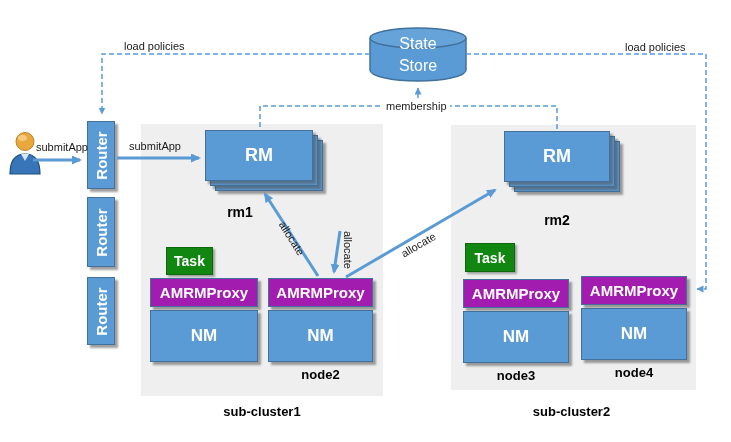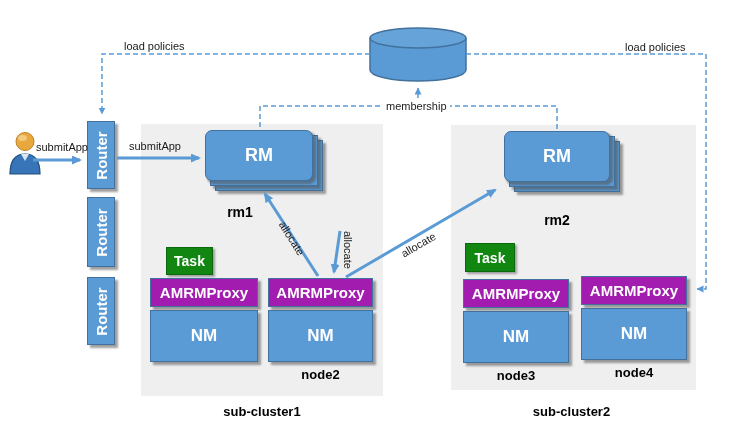--- a/index.html
+++ b/index.html
@@ -29,21 +29,21 @@
     position:relative;margin-top:3px;height:52px;background:#5b9bd5;border:1.5px solid #41719c;box-sizing:border-box;
     color:#fff;font-size:17px;font-weight:bold;display:flex;align-items:center;justify-content:center;
     box-shadow:2.5px 2.5px 2px rgba(80,80,80,.55);
   }
   .node-group .node-label{margin-top:5px;text-align:center;font-weight:bold;font-size:13px;color:#000;}
   .rm-stack{position:absolute;z-index:3;}
   .rm-layer{
     position:absolute;width:108px;height:51px;background:#5b9bd5;border:1.5px solid #41719c;
     box-sizing:border-box;box-shadow:2.5px 2.5px 2px rgba(80,80,80,.55);
   }
-  .rm-front{display:flex;align-items:center;justify-content:center;color:#fff;font-weight:bold;font-size:18px;border-radius:7px;}
+  .rm-front{display:flex;align-items:center;justify-content:center;color:#fff;font-weight:bold;font-size:18px;}
   .rm-name{position:absolute;font-weight:bold;font-size:14px;color:#000;text-align:center;z-index:3;}
   .sc-label{position:absolute;text-align:center;font-weight:bold;font-size:13px;color:#000;z-index:3;}
   .ann{position:absolute;font-size:11px;color:#1a1a1a;white-space:nowrap;z-index:6;}
   .ann.rot{transform-origin:left top;}
   .ann.bg{background:#ffffff;padding:0 3px;}
   .overlay{position:absolute;left:0;top:0;z-index:5;pointer-events:none;}
   .cyl-wrap{position:absolute;left:368px;top:25px;z-index:3;}
   .cyl-label{
     position:absolute;left:368px;top:33px;width:100px;text-align:center;color:#ffffff;
     font-size:16px;line-height:22px;z-index:4;
@@ -58,20 +58,22 @@
   <div class="panel" style="left:141px;top:124px;width:242px;height:272px;"></div>
   <div class="panel" style="left:451px;top:125px;width:245px;height:265px;"></div>
 
   <div class="cyl-wrap">
     <svg width="100" height="62">
       <path d="M2,13 L2,45 A48,11 0 0 0 98,45 L98,13" fill="#5b9bd5" stroke="#41719c" stroke-width="1.5"></path>
       <ellipse cx="50" cy="13" rx="48" ry="10" fill="#66a3d9" stroke="#41719c" stroke-width="1.5"></ellipse>
     </svg>
   </div>
   <div class="cyl-label">
+    <div>State</div>
+    <div>Store</div>
   </div>
 
   <svg class="person" width="34" height="44" viewBox="0 0 34 44">
     <path d="M2,43 C2,28 8,23 17,23 C26,23 32,28 32,43 Z" fill="#3875b8" stroke="#1f4e79" stroke-width="1.2"></path>
     <path d="M13,23 L17,30 L21,23 Z" fill="#d9e6f5"></path>
     <circle cx="17" cy="10.5" r="9" fill="#e8a83e" stroke="#c07f20" stroke-width="1"></circle>
     <ellipse cx="14.5" cy="7" rx="4.5" ry="3" fill="#f6cf8c" opacity="0.85"></ellipse>
   </svg>
 
   <div class="bluebox router" style="left:87px;top:121px;width:28px;height:68px;">

